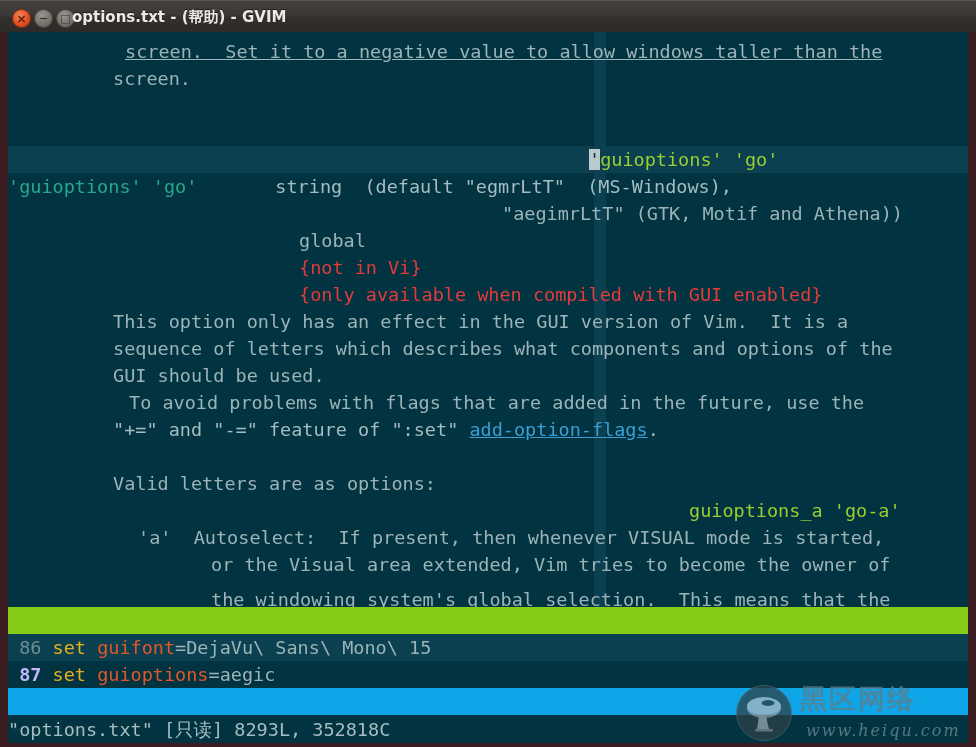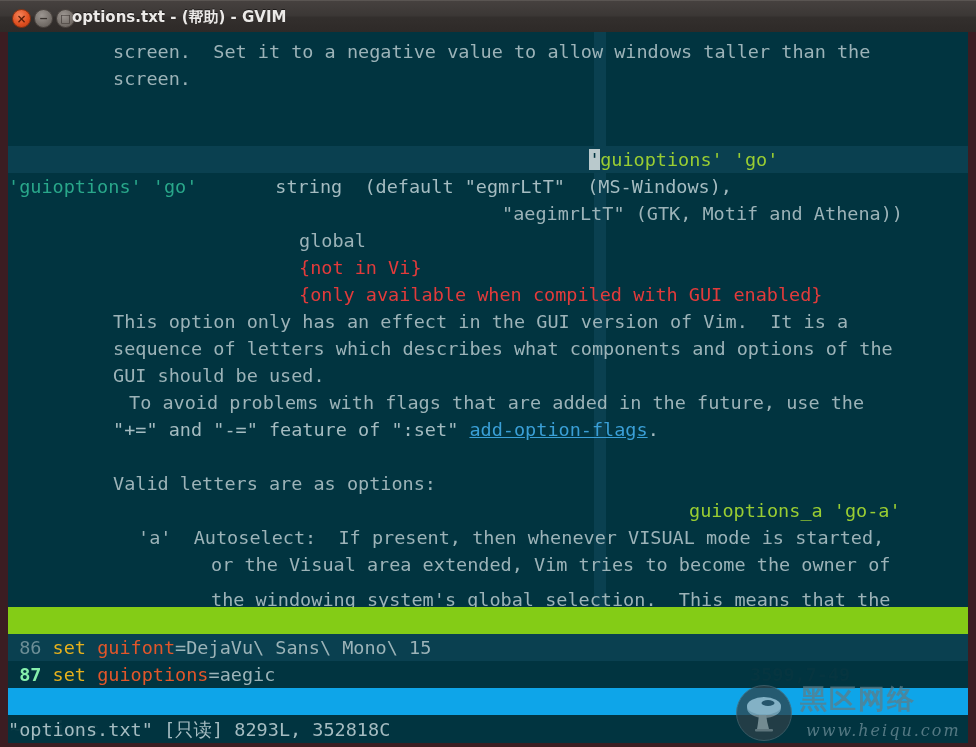--- a/index.html
+++ b/index.html
@@ -112,21 +112,21 @@
     background: #0a4050;
     top: 0;
   }
 
   .c-normal  { color: #a5bcc1; }
   .c-ident   { color: #29a78a; }      
   .c-tag     { color: #9acd32; }      
   .c-err     { color: #e23b3b; }      
   .c-link    { color: #3a9fd6; text-decoration: underline; }
   .c-num     { color: #6d8e96; }
-  .c-numcur  { color: #86efac; font-weight: bold; }
+  .c-numcur  { color: #c4b5fd; font-weight: bold; }
   .c-stmt    { color: #e8b11c; }      
   .c-opt     { color: #e2562a; }      
   .c-val     { color: #9cb3b8; }
 
   .cursorblk {
     background: #b9c9cc;
     color: #013440;
   }
 
   
@@ -214,21 +214,21 @@
     <div class="title-text">options.txt - (帮助) - GVIM</div>
   </div>
 
   <div class="client">
     <div class="vim">
 
       <div class="cursorcol" style="left:586px; top:0px; height:575px;"></div>
 
       <div>
 
-        <div class="line" style="top:6px;  left:105px;">screen.  Set it to a negative value to allow windows taller than the</div>
+        <div class="line" style="top:6px;  left:117px;text-decoration:underline;">screen.  Set it to a negative value to allow windows taller than the</div>
         <div class="line" style="top:33px; left:105px;">screen.</div>
 
         <div class="line cursorline" style="top:114px; left:0px; width:960px;"></div>
         <div class="line" style="top:114px; left:581px;"><span class="cursorblk">'</span><span class="c-tag">guioptions' 'go'</span></div>
 
         <div class="line" style="top:141px; left:0px;"><span class="c-ident">'guioptions' 'go'</span><span class="c-normal">       string  (default "egmrLtT"  (MS-Windows),</span></div>
         <div class="line" style="top:168px; left:494px;">"aegimrLtT" (GTK, Motif and Athena))</div>
 
         <div class="line" style="top:195px; left:291px;">global</div>
         <div class="line c-err" style="top:222px; left:291px;">{not in Vi}</div>

